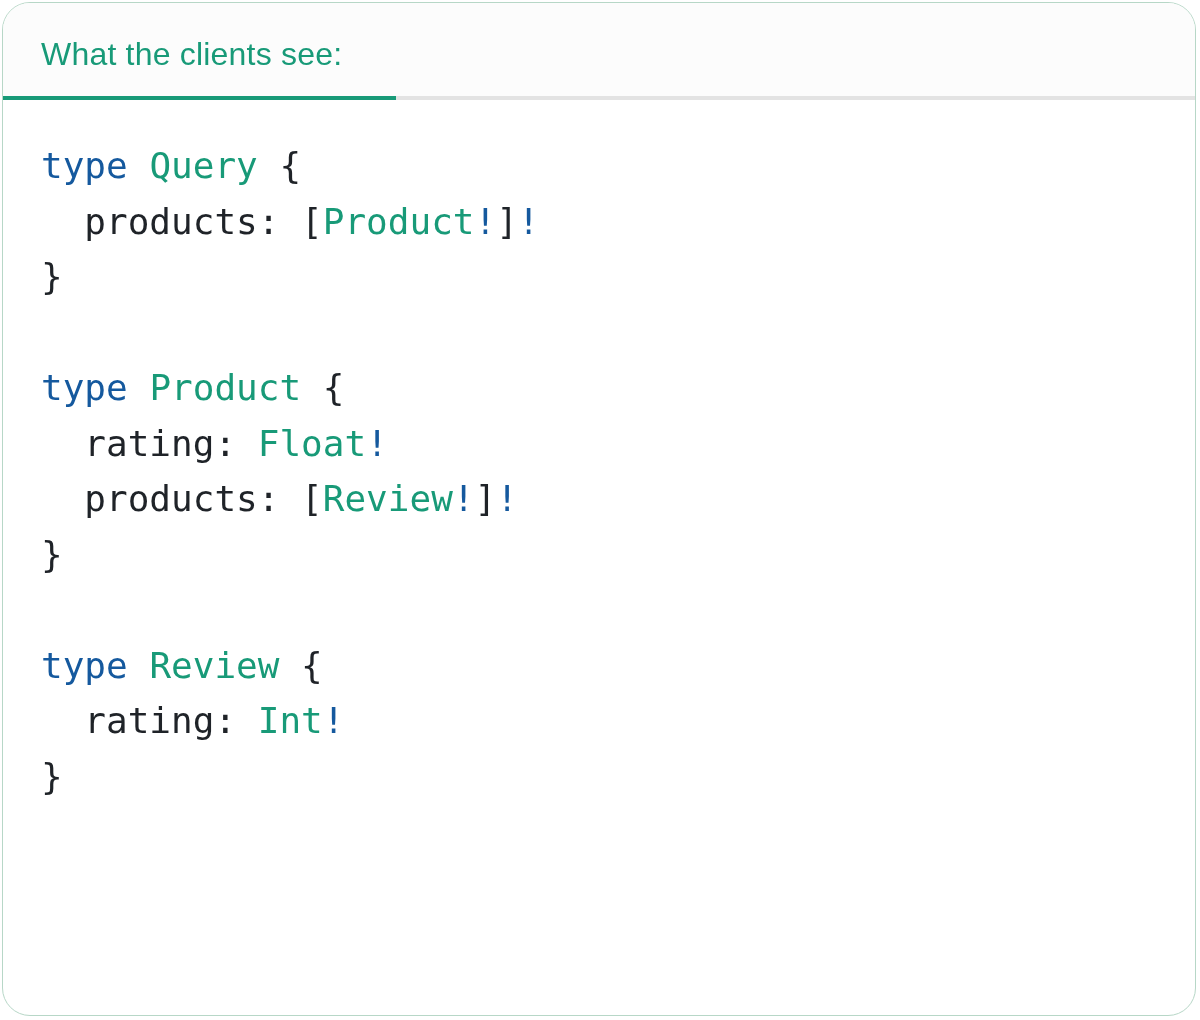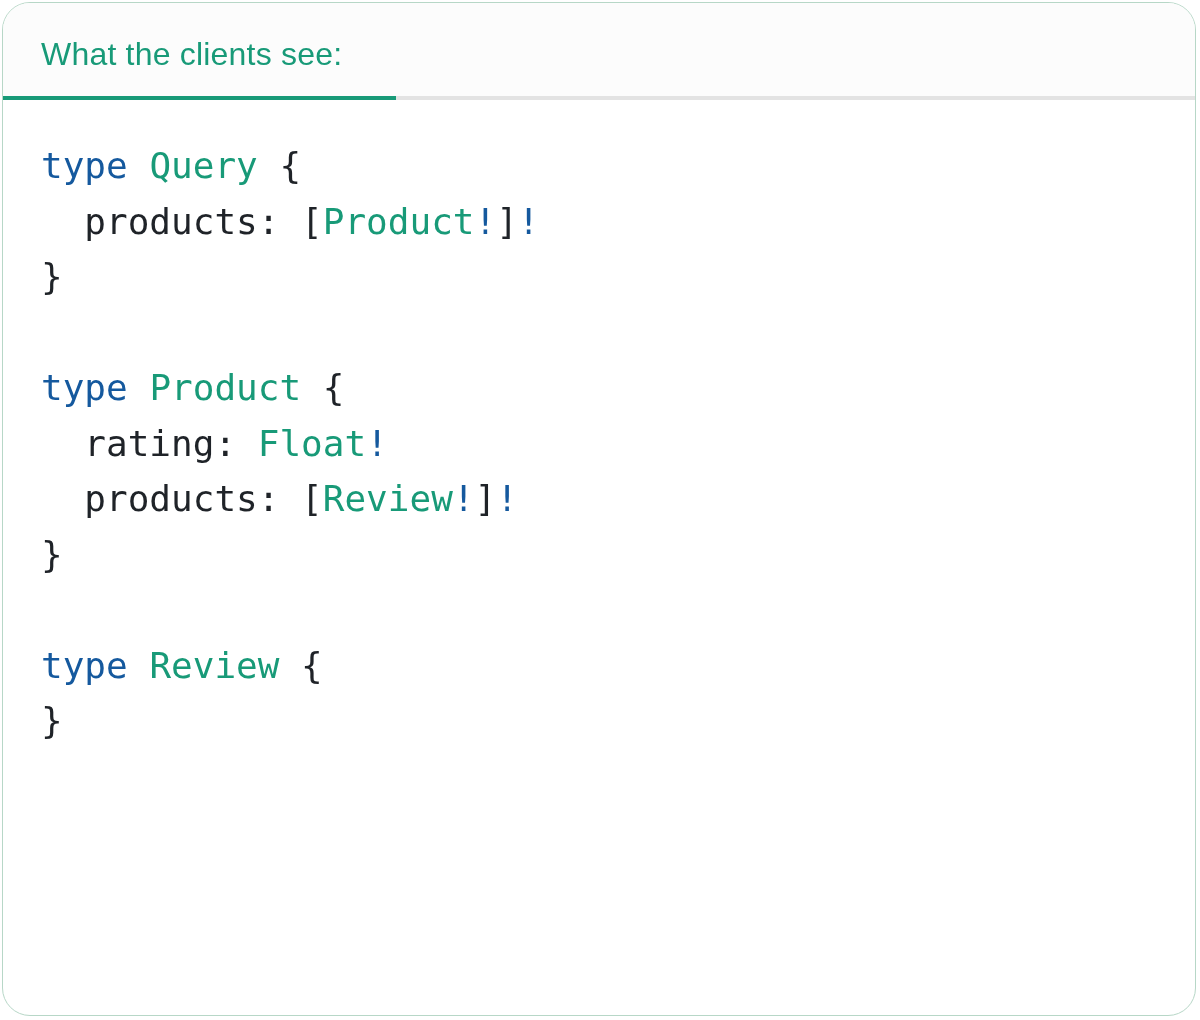--- a/index.html
+++ b/index.html
@@ -83,15 +83,16 @@
       <div class="code-line"><span class="tok-kw">type</span><span class="tok-pl"> </span><span class="tok-ty">Query</span><span class="tok-pl"> {</span></div>
       <div class="code-line"><span class="tok-pl">  products: [</span><span class="tok-ty">Product</span><span class="tok-kw">!</span><span class="tok-pl">]</span><span class="tok-kw">!</span></div>
       <div class="code-line"><span class="tok-pl">}</span></div>
       <div class="code-line">&nbsp;</div>
       <div class="code-line"><span class="tok-kw">type</span><span class="tok-pl"> </span><span class="tok-ty">Product</span><span class="tok-pl"> {</span></div>
       <div class="code-line"><span class="tok-pl">  rating: </span><span class="tok-ty">Float</span><span class="tok-kw">!</span></div>
       <div class="code-line"><span class="tok-pl">  products: [</span><span class="tok-ty">Review</span><span class="tok-kw">!</span><span class="tok-pl">]</span><span class="tok-kw">!</span></div>
       <div class="code-line"><span class="tok-pl">}</span></div>
       <div class="code-line">&nbsp;</div>
       <div class="code-line"><span class="tok-kw">type</span><span class="tok-pl"> </span><span class="tok-ty">Review</span><span class="tok-pl"> {</span></div>
+      <div class="code-line"><span class="tok-pl">  rating: </span><span class="tok-ty">Int</span><span class="tok-kw">!</span></div>
       <div class="code-line"><span class="tok-pl">}</span></div>
     </div>
 </div>
 
 </body></html>

